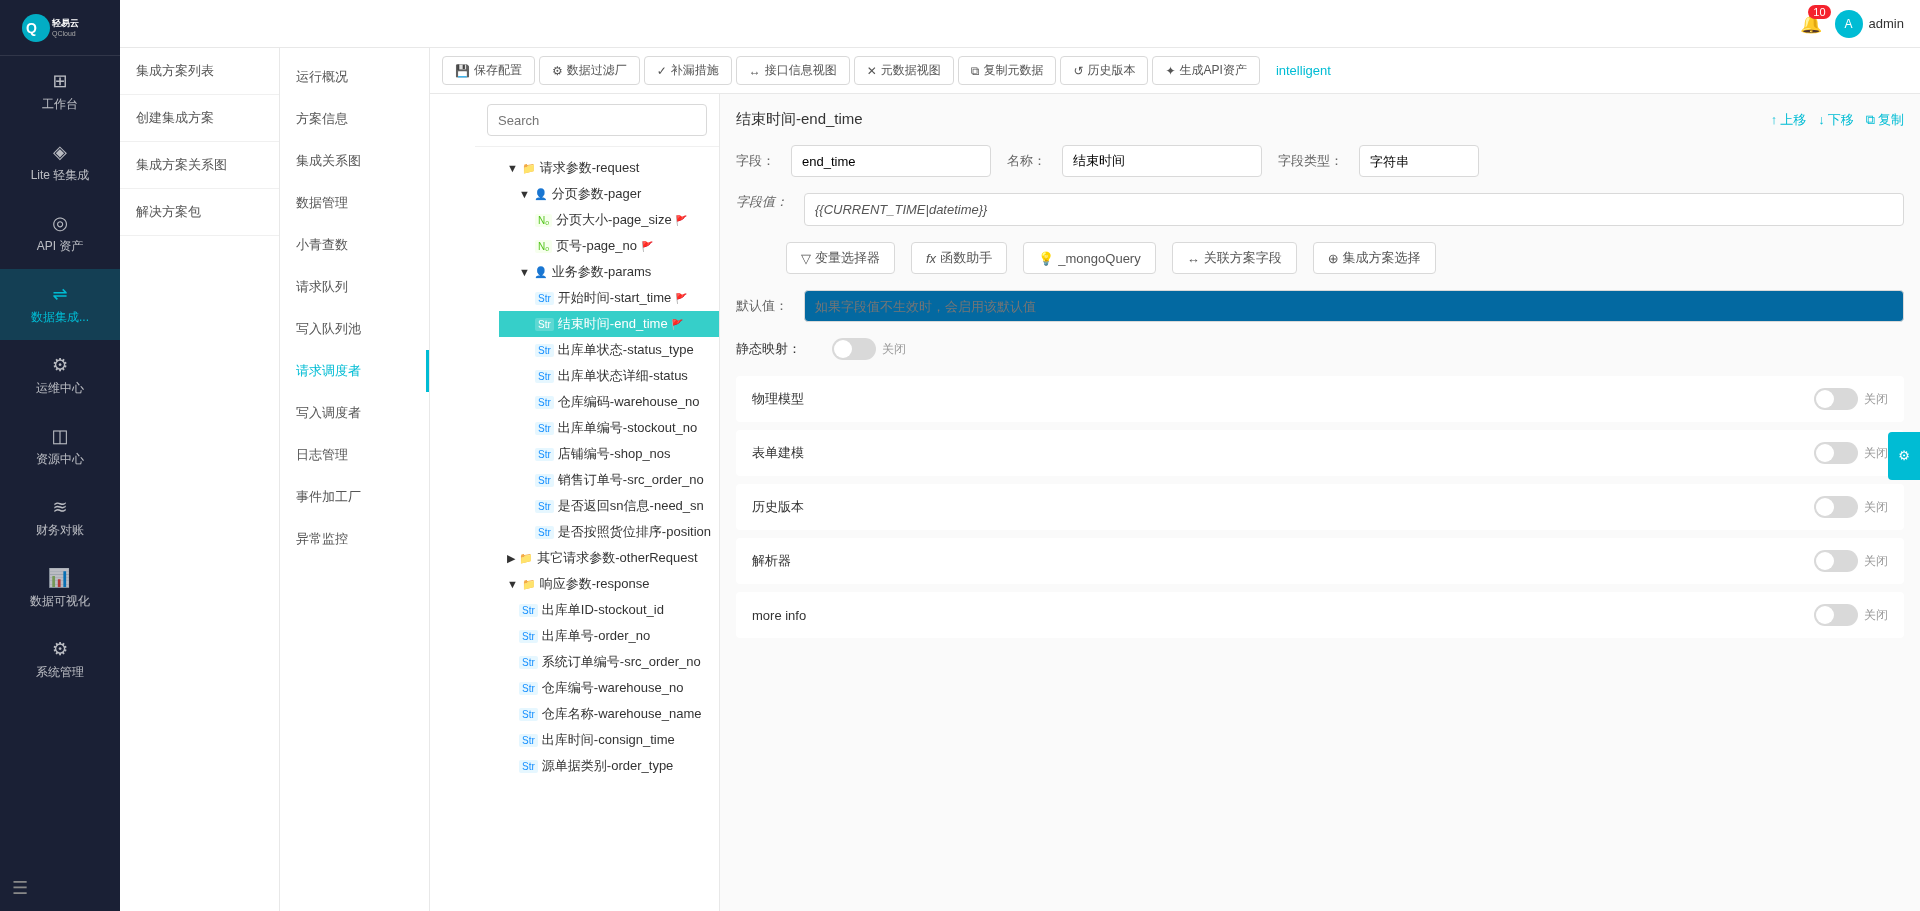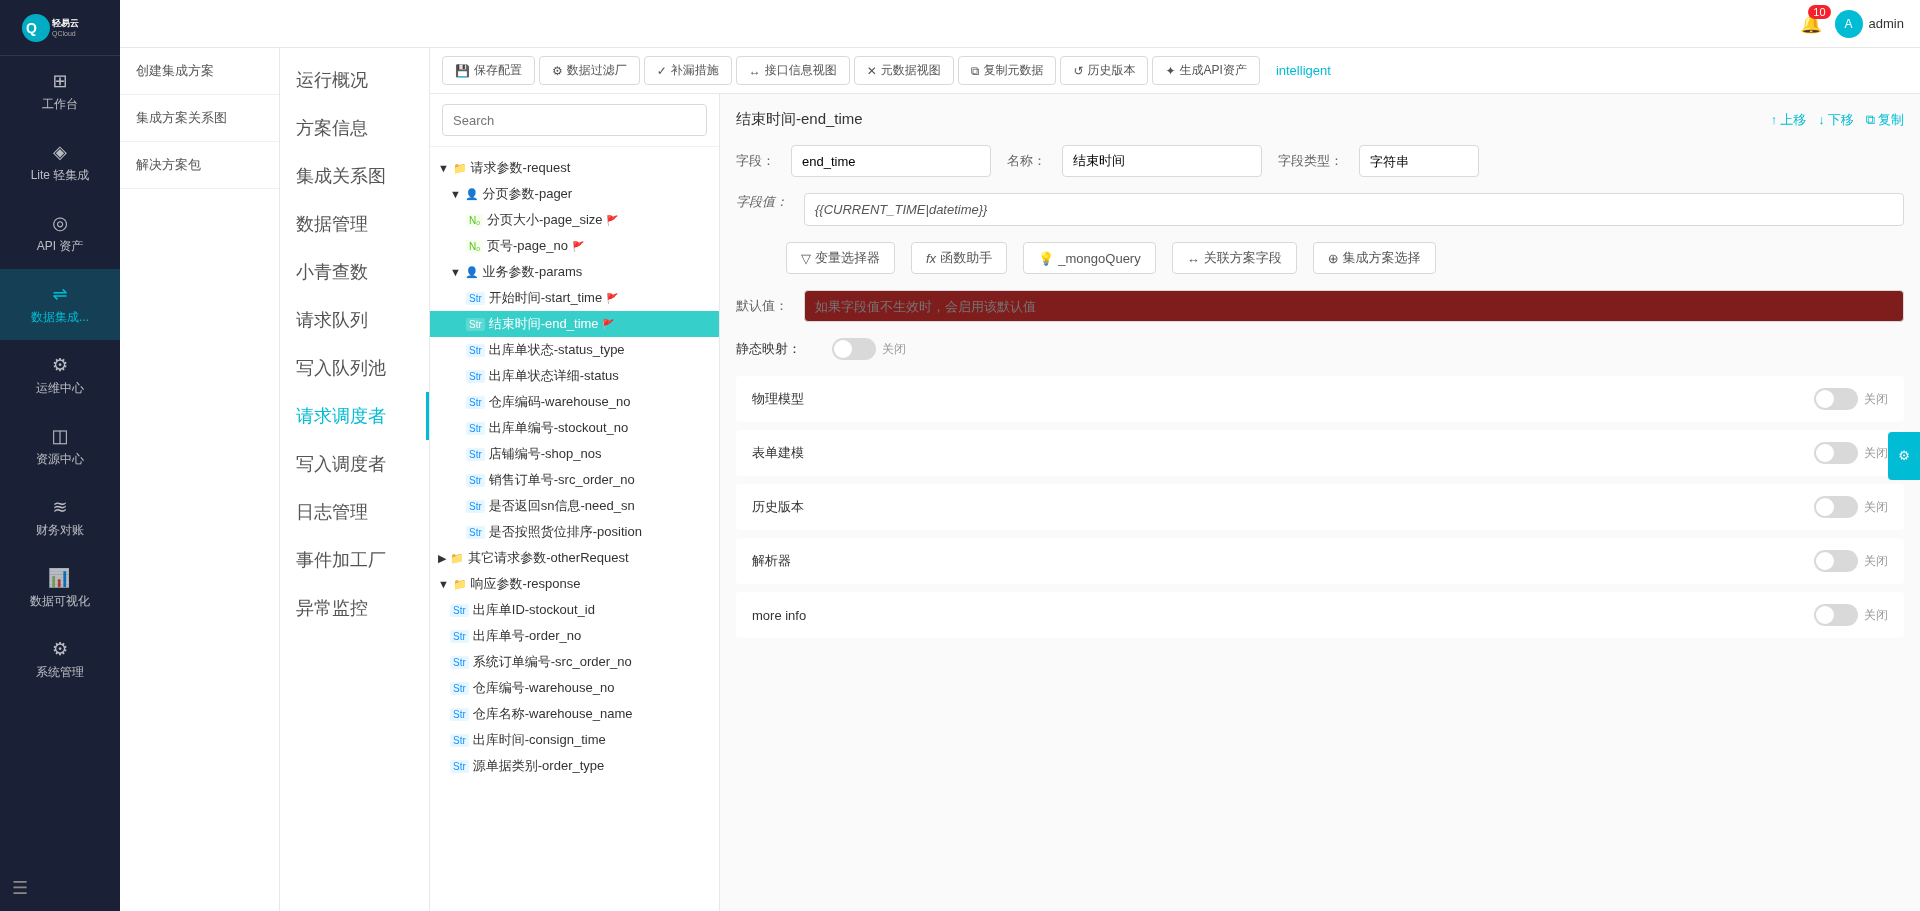--- a/index.html
+++ b/index.html
@@ -30,32 +30,32 @@
     .notification-badge { position: relative; cursor: pointer; }
     .badge { background: #f5222d; color: #fff; border-radius: 10px; font-size: 11px; padding: 1px 5px; position: absolute; top: -8px; right: -8px; }
     .user-avatar { display: flex; align-items: center; gap: 6px; cursor: pointer; }
     .avatar-circle { width: 28px; height: 28px; border-radius: 50%; background: #00bcd4; display: flex; align-items: center; justify-content: center; color: #fff; font-size: 12px; }
 
     
     .content-area { display: flex; flex: 1; overflow: hidden; }
 
     
     .operation-panel { width: 150px; background: #fff; border-right: 1px solid #e8e8e8; display: flex; flex-direction: column; flex-shrink: 0; padding-top: 8px; }
-    .op-item { padding: 12px 16px; font-size: 18px; cursor: pointer; color: #555; }
+    .op-item { padding: 12px 16px; font-size: 13px; cursor: pointer; color: #555; }
     .op-item.active { color: #00bcd4; }
 
     
     .toolbar { display: flex; align-items: center; gap: 4px; padding: 8px 12px; background: #fff; border-bottom: 1px solid #e8e8e8; }
     .toolbar-btn { display: flex; align-items: center; gap: 4px; padding: 5px 12px; border: 1px solid #d9d9d9; border-radius: 4px; background: #fff; cursor: pointer; font-size: 12px; color: #555; }
 
     
     .split-view { display: flex; flex: 1; overflow: hidden; }
 
     
-    .tree-panel { width: 290px; border-right: 1px solid #e8e8e8; background: #fff; display: flex; flex-direction: column; flex-shrink: 0; }
+    .tree-panel { width: 290px; border-right: 1px solid #e8e8e8; background: #fff; display: flex; flex-direction: column; flex-shrink: 0; align-items: flex-end; }
     .tree-search { padding: 10px 12px; border-bottom: 1px solid #f0f0f0; }
     .search-box { width: 100%; height: 32px; border: 1px solid #d9d9d9; border-radius: 4px; padding: 0 32px 0 10px; font-size: 13px; color: #999; outline: none; }
     .tree-content { flex: 1; overflow-y: auto; padding: 8px 0; }
     .tree-node { display: flex; align-items: center; padding: 4px 8px; cursor: pointer; font-size: 13px; color: #333; }
     .tree-node.highlighted { background: #36cfc9; color: #fff; }
     .indent-1 { padding-left: 20px; }
     .indent-2 { padding-left: 36px; }
     .tree-icon { margin-right: 4px; font-size: 11px; }
     .type-badge { font-size: 10px; color: #888; margin-right: 4px; background: #f0f0f0; padding: 1px 3px; border-radius: 2px; }
     .type-badge.str { background: #e6f7ff; color: #1890ff; }
@@ -77,21 +77,21 @@
     .desc-row { display: flex; align-items: flex-start; gap: 16px; margin-bottom: 16px; }
     .desc-help { background: #fffbe6; border: 1px solid #ffe58f; border-radius: 4px; padding: 8px 12px; display: flex; align-items: center; gap: 8px; flex: 1; }
 
     .field-value-row { display: flex; align-items: flex-start; gap: 16px; margin-bottom: 16px; font-style: italic; }
     .field-value-input { flex: 1; border: 1px solid #d9d9d9; border-radius: 4px; padding: 8px 10px; font-size: 13px; color: #555; background: #fff; }
 
     .action-buttons-row { display: flex; gap: 16px; margin-bottom: 16px; }
     .action-btn { display: flex; align-items: center; gap: 4px; padding: 6px 14px; border: 1px solid #d9d9d9; border-radius: 4px; background: #fff; cursor: pointer; font-size: 13px; color: #555; }
 
     .default-value-row { display: flex; align-items: center; gap: 16px; margin-bottom: 16px; }
-    .default-input { flex: 1; height: 32px; border: 1px solid #d9d9d9; border-radius: 4px; padding: 0 10px; font-size: 13px; color: #bbb; background: #7f1d1d; }
+    .default-input { flex: 1; height: 32px; border: 1px solid #d9d9d9; border-radius: 4px; padding: 0 10px; font-size: 13px; color: #bbb; background: #0369a1; }
 
     .toggle-row { display: flex; align-items: center; gap: 16px; margin-bottom: 16px; }
     .toggle-label { color: #333; font-size: 13px; min-width: 80px; }
     .toggle { display: flex; align-items: center; }
     .toggle-switch { width: 44px; height: 22px; background: #ccc; border-radius: 11px; position: relative; cursor: pointer; }
     .toggle-switch.off { background: #d9d9d9; }
     .toggle-switch::after { content: ''; width: 18px; height: 18px; background: #fff; border-radius: 50%; position: absolute; top: 2px; left: 2px; }
     .toggle-text { margin-left: 6px; color: #999; font-size: 12px; }
 
     .settings-btn { position: fixed; right: 0; top: 50%; transform: translateY(-50%); background: #00bcd4; color: #fff; width: 32px; height: 48px; display: flex; align-items: center; justify-content: center; cursor: pointer; border-radius: 4px 0 0 4px; }
@@ -163,20 +163,21 @@
         <div class="user-avatar">
           <div class="avatar-circle">A</div>
           <span>admin</span>
         </div>
       </div>
     </div>
 
     <div class="content-area">
 
       <div class="secondary-sidebar">
+        <div class="secondary-sidebar-item">集成方案列表</div>
         <div class="secondary-sidebar-item">创建集成方案</div>
         <div class="secondary-sidebar-item">集成方案关系图</div>
         <div class="secondary-sidebar-item">解决方案包</div>
       </div>
 
       <div class="operation-panel">
         <div class="op-item">运行概况</div>
         <div class="op-item">方案信息</div>
         <div class="op-item">集成关系图</div>
         <div class="op-item">数据管理</div>

